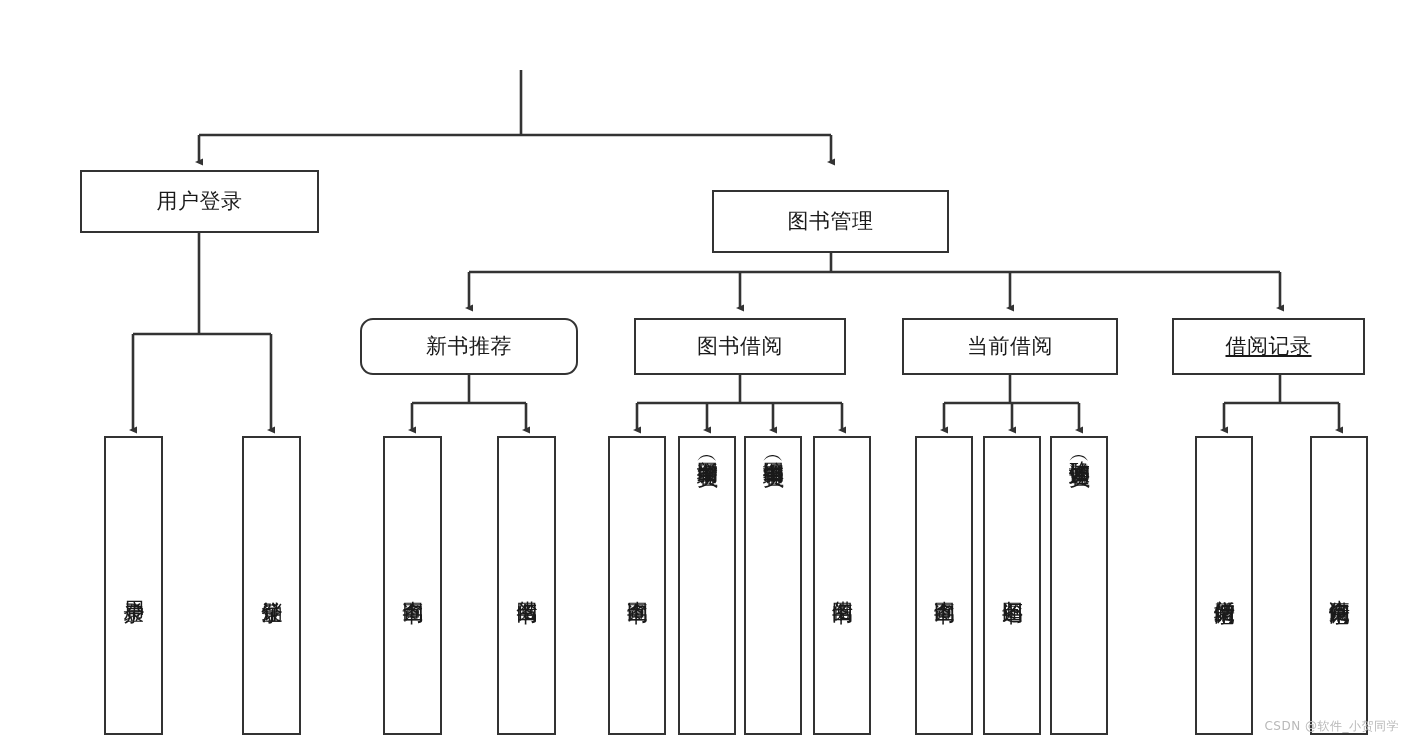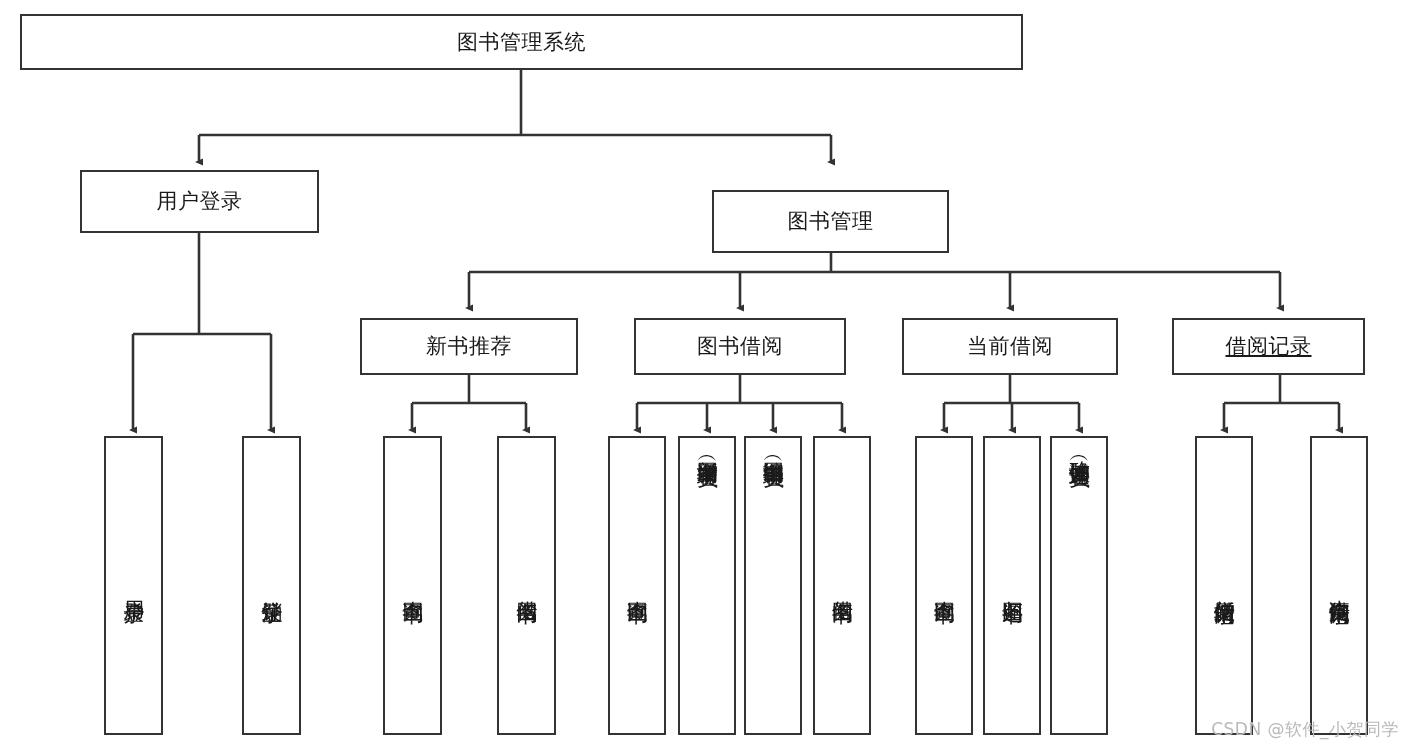--- a/index.html
+++ b/index.html
@@ -56,22 +56,22 @@
     left: 0;
     top: 0;
     width: 1405px;
     height: 747px;
     z-index: 1;
     pointer-events: none;
   }
   .watermark {
     position: absolute;
     right: 6px;
-    bottom: 6px;
-    font-size: 17px;
+    bottom: 12px;
+    font-size: 12px;
     color: #b9b9b9;
     z-index: 5;
     white-space: nowrap;
     letter-spacing: 0.5px;
   }
 </style>
 </head>
 <body>
 
 <div id="canvas">
@@ -119,32 +119,29 @@
       <path d="M1012,403 L1012,430" marker-end="url(#arrow)"></path>
       <path d="M1079,403 L1079,430" marker-end="url(#arrow)"></path>
 
       <path d="M1280,375 L1280,403"></path>
       <path d="M1224,403 L1339,403"></path>
       <path d="M1224,403 L1224,430" marker-end="url(#arrow)"></path>
       <path d="M1339,403 L1339,430" marker-end="url(#arrow)"></path>
     </g>
   </svg>
 
-  <div class="node" style="left:20px; top:14px; width:1003px; height:56px;">
-    <span class="label">图书管理系统</span>
-  </div>
 
   <div class="node" style="left:80px; top:170px; width:239px; height:63px;">
     <span class="label">用户登录</span>
   </div>
   <div class="node" style="left:712px; top:170px; width:237px; height:63px;margin-top:20px;">
     <span class="label">图书管理</span>
   </div>
 
-  <div class="node" style="left:360px; top:318px; width:218px; height:57px;">
+  <div class="node" style="left:360px; top:318px; width:218px; height:57px;border-radius:13px;">
     <span class="label">新书推荐</span>
   </div>
   <div class="node" style="left:902px; top:318px; width:216px; height:57px;">
     <span class="label">当前借阅</span>
   </div>
   <div class="node" style="left:634px; top:318px; width:212px; height:57px;">
     <span class="label">图书借阅</span>
   </div>
   <div class="node" style="left:1172px; top:318px; width:193px; height:57px;text-decoration:underline;">
     <span class="label">借阅记录</span>

